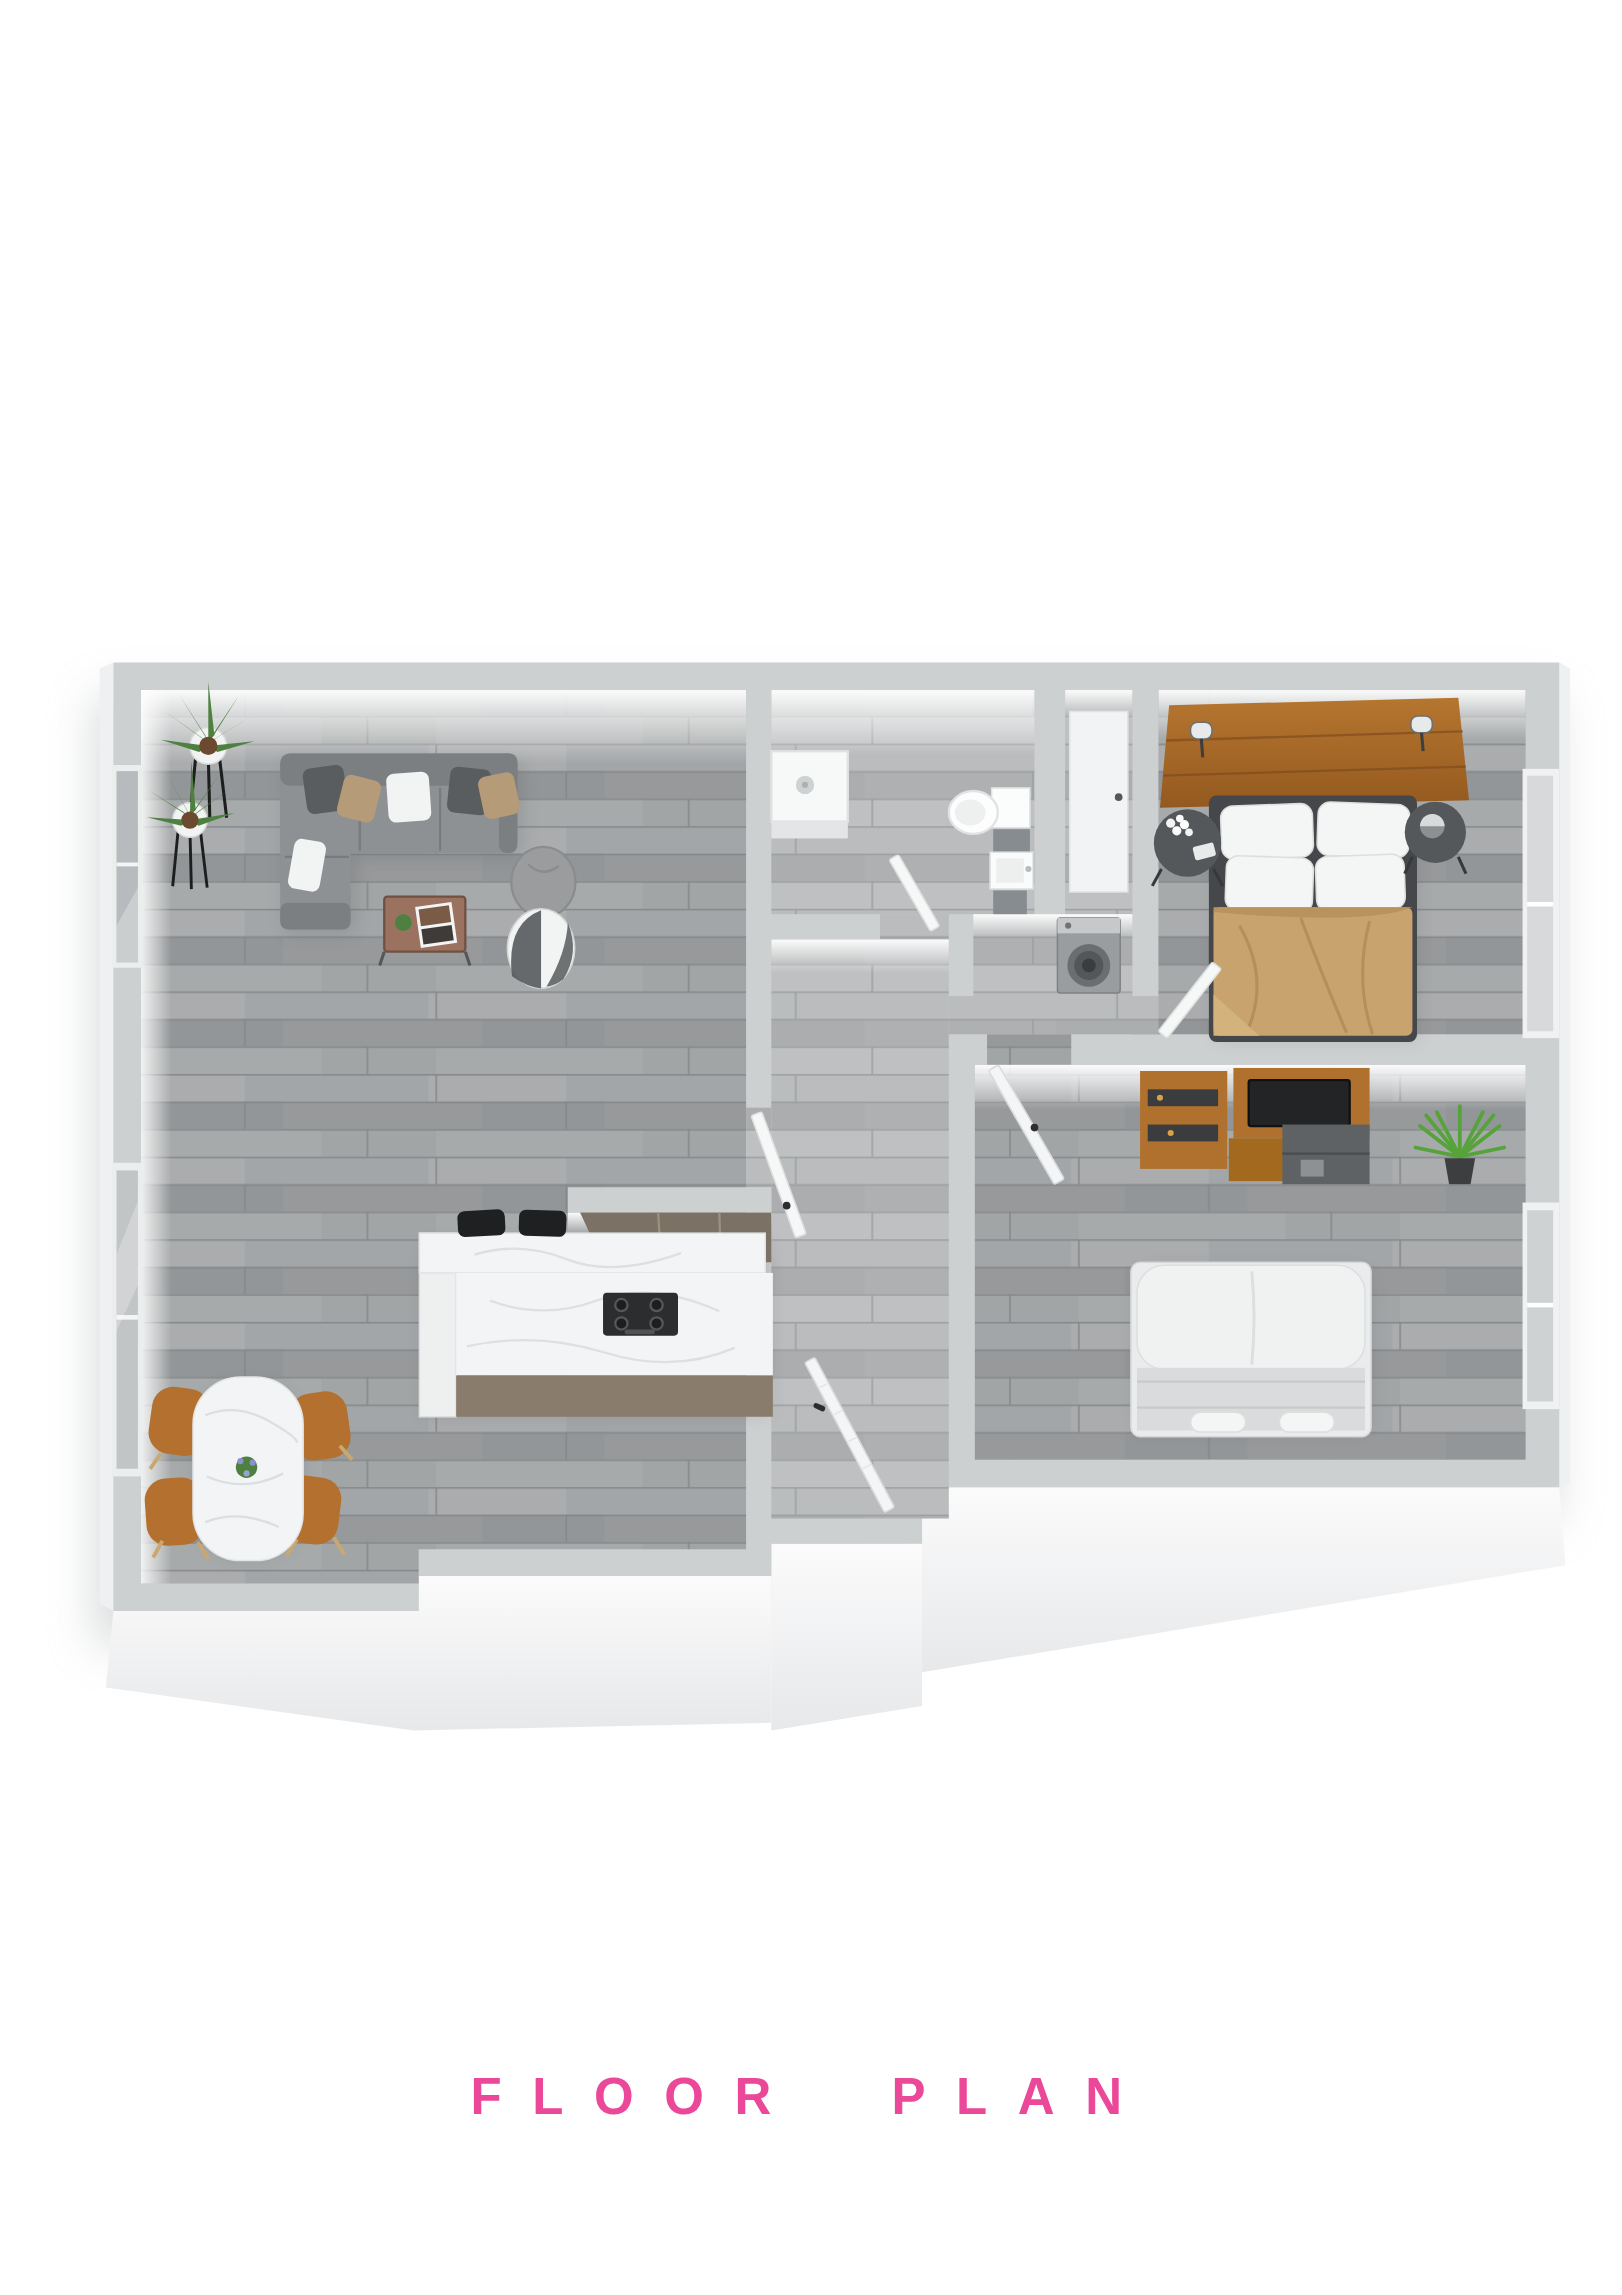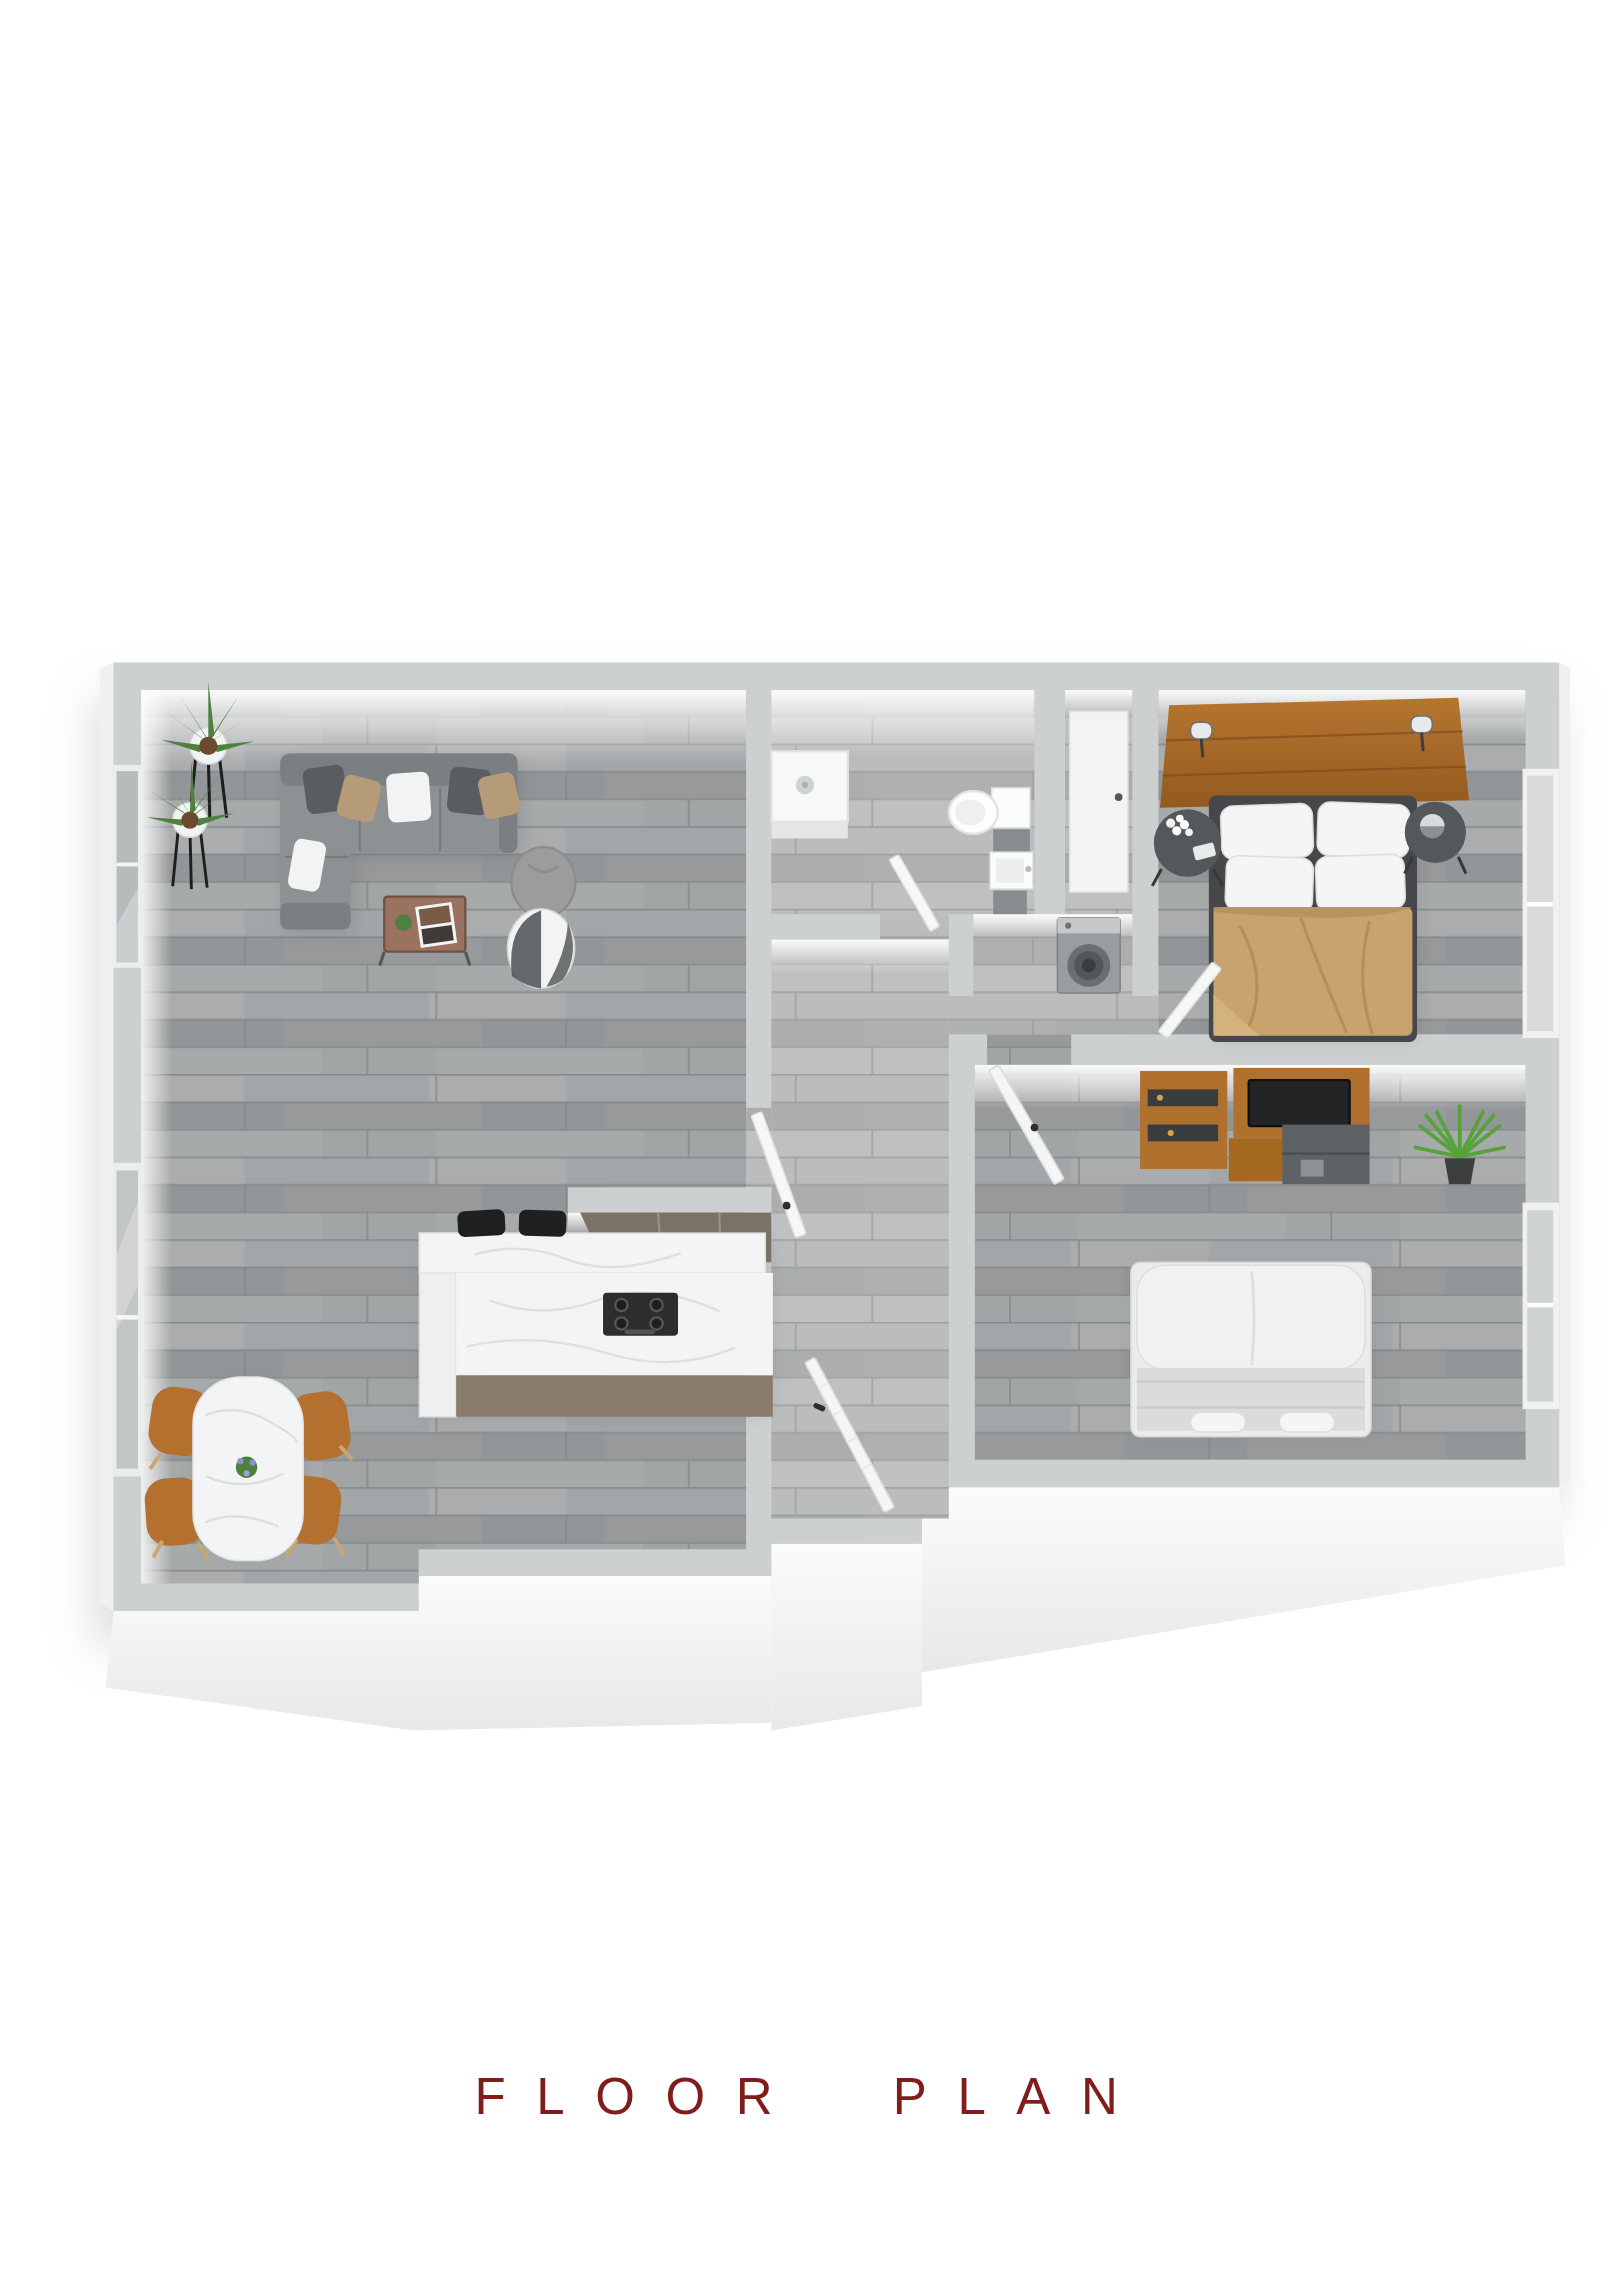--- a/index.html
+++ b/index.html
@@ -1,21 +1,21 @@
 <!DOCTYPE html>
 <html style="font-size:12.2px"><head>
 <meta charset="utf-8">
 <style>
   html,body{margin:0;padding:0;background:#fff;}
   .page{position:relative;width:1623px;height:2295px;background:#ffffff;overflow:hidden;
         font-family:"Liberation Sans", sans-serif;}
   .plan-svg{position:absolute;left:0;top:0;}
   .plan-title{position:absolute;left:0;top:2067px;width:1623px;text-align:center;
-        font-family:"Liberation Sans", sans-serif;font-size:51px;font-weight:400;
-        color:#7f1d1d;letter-spacing:0.60em;white-space:pre;}
+        font-family:"Liberation Sans", sans-serif;font-size:51px;font-weight:700;
+        color:#ec4899;letter-spacing:0.60em;white-space:pre;}
 </style>
 </head>
 <body>
 
 <div class="page">
 
 <svg class="plan-svg" width="1623" height="2295" viewBox="0 0 2121 3000">
 <defs>
 
   <pattern id="fm" width="420" height="108" patternUnits="userSpaceOnUse">

